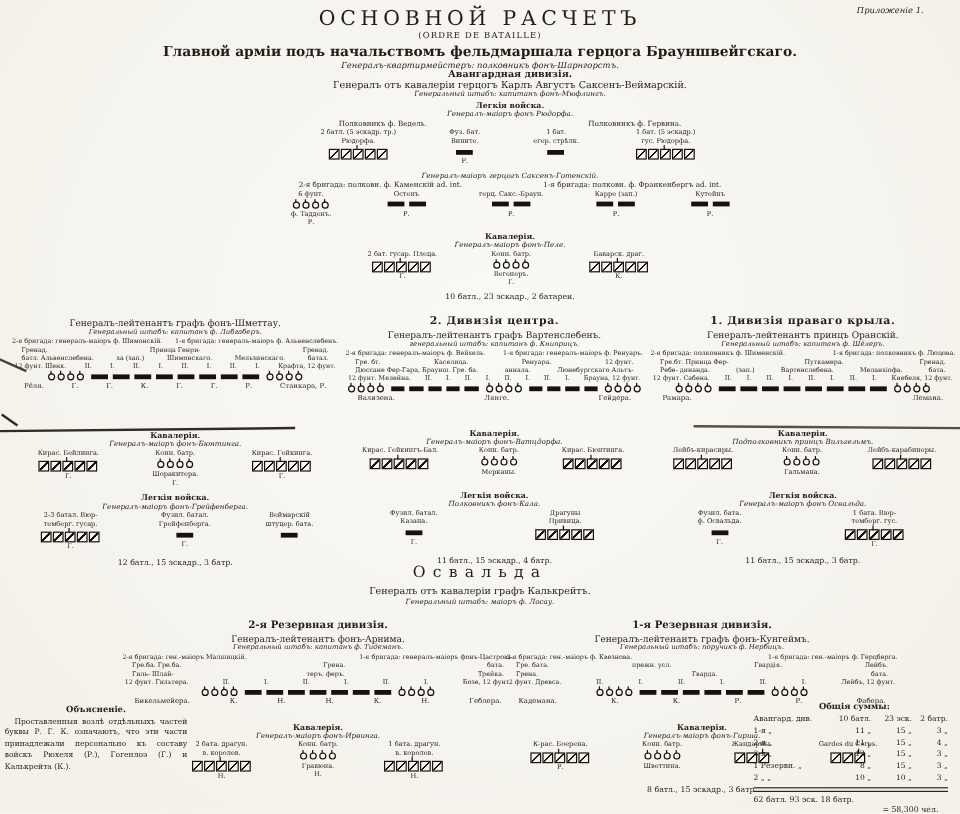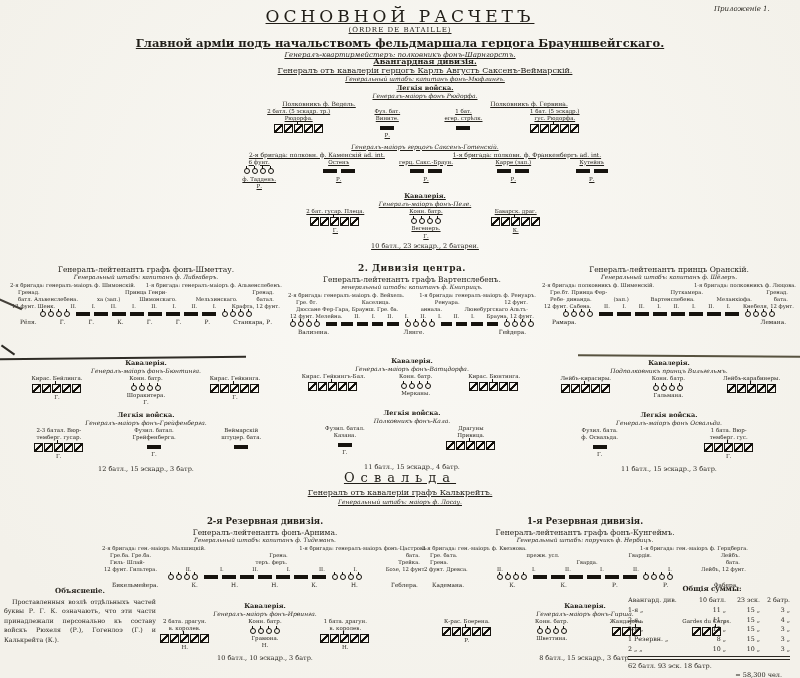--- a/index.html
+++ b/index.html
@@ -1,20 +1,20 @@
 <!DOCTYPE html>
 <html><head>
 <meta charset="utf-8">
 <style>
   html,body{margin:0;padding:0;}
   body{width:800px;height:678px;font-family:"DejaVu Serif","Liberation Serif",serif;color:#211e18;}
   .page{position:relative;width:800px;height:678px;background:#f7f6f1;overflow:hidden;
         background-image:radial-gradient(ellipse at 50% 40%, #faf9f5 0%, #f3f1ea 85%);}
   .abs{position:absolute;}
-  .c{text-align:center;text-decoration:underline;}
+  .c{text-align:center;}
 
   
   .annex{left:714px;top:5px;font-style:italic;font-size:7px;}
   .hdr{left:100px;top:6px;width:600px;}
   .t1{font-size:17px;letter-spacing:4px;}
   .t2{font-size:7px;letter-spacing:1px;margin-top:0px;}
   .t3{font-size:11.5px;font-weight:bold;margin-top:2px;}
   .t4{font-size:7px;margin-top:1px;font-style:italic;}
 
   
@@ -490,20 +490,21 @@
                 <i></i>
               </span></div>
           </div>
         </div>
     </div>
     <div class="d-total">11 батл., 15 эскадр., 4 батр.</div>
   </section>
 
   <section class="abs division" style="left:540px;top:263px;width:258px;">
     <div class="zone1">
+      <div class="d-title">1. Дивизія праваго крыла.</div>
       <div class="d-cmd">Генералъ-лейтенантъ принцъ Оранскій.</div>
       <div class="d-staff">Генеральный штабъ: капитанъ ф. Шёлеръ.</div>
       <div class="brow">
           <span class="bri">2-я бригада: полковникъ ф. Шименскій.</span>
           <span class="bri">1-я бригада: полковникъ ф. Люцова.</span>
         </div>
       <div class="cap">
           <span class="cap-item">Гре.бт. Принца Фер-</span>
           <span class="cap-item">Путкамера.</span>
           <span class="cap-item">Гренад.</span>
@@ -717,21 +718,20 @@
                 <i></i>
                 <i></i>
                 <i></i>
                 <i></i>
                 <i></i>
               </span></div>
             <div class="u-blw">Н.</div>
           </div>
         </div>
     </div>
-    <div class="d-total">10 батл., 10 эскадр., 3 батр.</div>
   </section>
 
   <section class="abs division" style="left:420px;top:516px;width:330px;">
     <div class="rzone1">
       <div class="rd-title">1-я Резервная дивизія.</div>
       <div class="d-cmd">Генералъ-лейтенантъ графъ фонъ-Кунгеймъ.</div>
       <div class="d-staff">Генеральный штабъ: поручикъ ф. Нербицъ.</div>
       <div class="brow">
           <span class="bri">2-я бригада: ген.-маіоръ ф. Квезнова.</span>
           <span class="bri">1-я бригада: ген.-маіоръ ф. Герцберга.</span>

